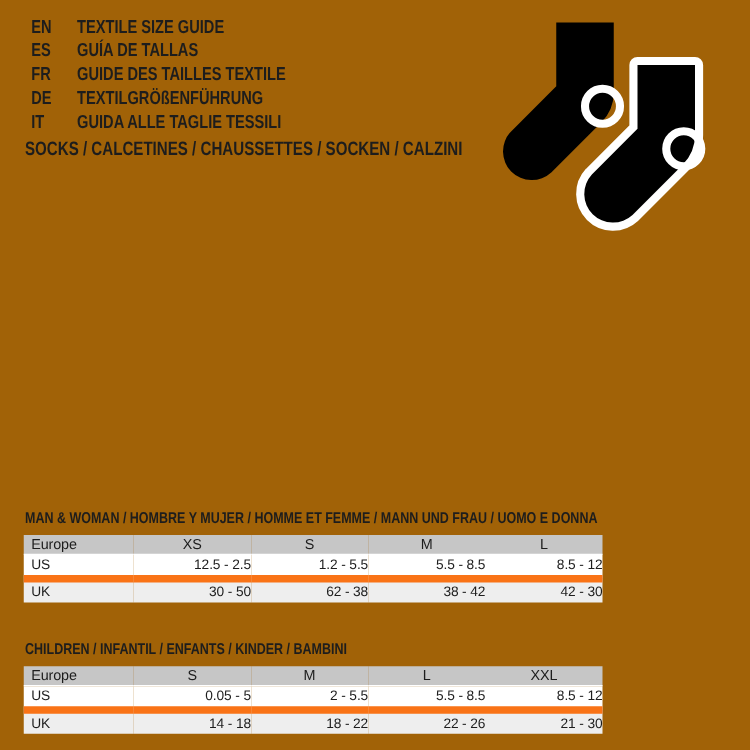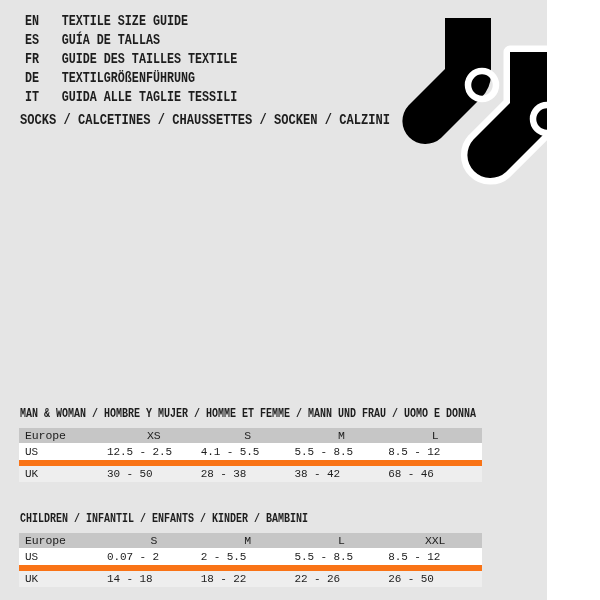--- a/index.html
+++ b/index.html
@@ -2,25 +2,25 @@
 <html style="--header-bg: #c6c6c6; --alt-row-bg: #eeeeee; --text: #1d1d1d; --icon: #000000;"><head>
 <meta charset="utf-8">
 <style>
   html, body {
     margin: 0;
     padding: 0;
     background: #ffffff;
   }
   #page {
     position: relative;
-    width: 547px;
+    width: 600px;
     height: 600px;
-    background: #e5e5e5;
+    background: #a16207;
     overflow: hidden;
-    font-family: Liberation Mono, monospace;
+    font-family: Liberation Sans, sans-serif;
     color: var(--text, #1d1d1d);
   }
   
   .lang-block {
     position: absolute;
     left: 25px;
     top: 12px;
     transform: scaleX(0.78);
     transform-origin: left top;
     display: grid;
@@ -77,21 +77,21 @@
     background: var(--header-bg, #c6c6c6);
     height: 15px;
     font-weight: 400;
     font-size: 11.5px;
     border-bottom: 1px solid #ffffff;
     padding: 0;
   }
   .size-table td {
     height: 16px;
     padding: 0;
-    text-align: left;
+    text-align: right;
     vertical-align: middle;
   }
   .size-table th.region-col,
   .size-table td.region-col {
     text-align: left;
     padding-left: 6px;
   }
   .size-table tr.row-us td { background: #ffffff; border-bottom: 6px solid #f97316; }
   .size-table tr.row-uk td { background: var(--alt-row-bg, #eeeeee); margin-left: 36px; }
 </style>
@@ -149,30 +149,30 @@
         <th>XS</th>
         <th>S</th>
         <th>M</th>
         <th>L</th>
       </tr>
     </thead>
     <tbody>
       <tr class="row-us">
         <td class="region-col">US</td>
         <td>12.5 - 2.5</td>
-        <td>4.1 - 5.5</td>
+        <td>1.2 - 5.5</td>
         <td>5.5 - 8.5</td>
         <td>8.5 - 12</td>
       </tr>
       <tr class="row-uk">
         <td class="region-col">UK</td>
         <td>30 - 50</td>
-        <td>28 - 38</td>
+        <td>62 - 38</td>
         <td>38 - 42</td>
-        <td>68 - 46</td>
+        <td>42 - 30</td>
       </tr>
     </tbody>
   </table>
 
   <div id="tbl-title-2" class="tbl-title">CHILDREN / INFANTIL / ENFANTS / KINDER / BAMBINI</div>
   <table id="size-table-2" class="size-table">
     <colgroup>
         <col style="width:88px">
         <col>
         <col>
@@ -184,28 +184,28 @@
         <th class="region-col">Europe</th>
         <th>S</th>
         <th>M</th>
         <th>L</th>
         <th>XXL</th>
       </tr>
     </thead>
     <tbody>
       <tr class="row-us">
         <td class="region-col">US</td>
-        <td>0.07 - 2</td>
+        <td>0.05 - 5</td>
         <td>2 - 5.5</td>
         <td>5.5 - 8.5</td>
         <td>8.5 - 12</td>
       </tr>
       <tr class="row-uk">
         <td class="region-col">UK</td>
         <td>14 - 18</td>
         <td>18 - 22</td>
         <td>22 - 26</td>
-        <td>26 - 50</td>
+        <td>21 - 30</td>
       </tr>
     </tbody>
   </table>
 
 </div>
 
 </body></html>

